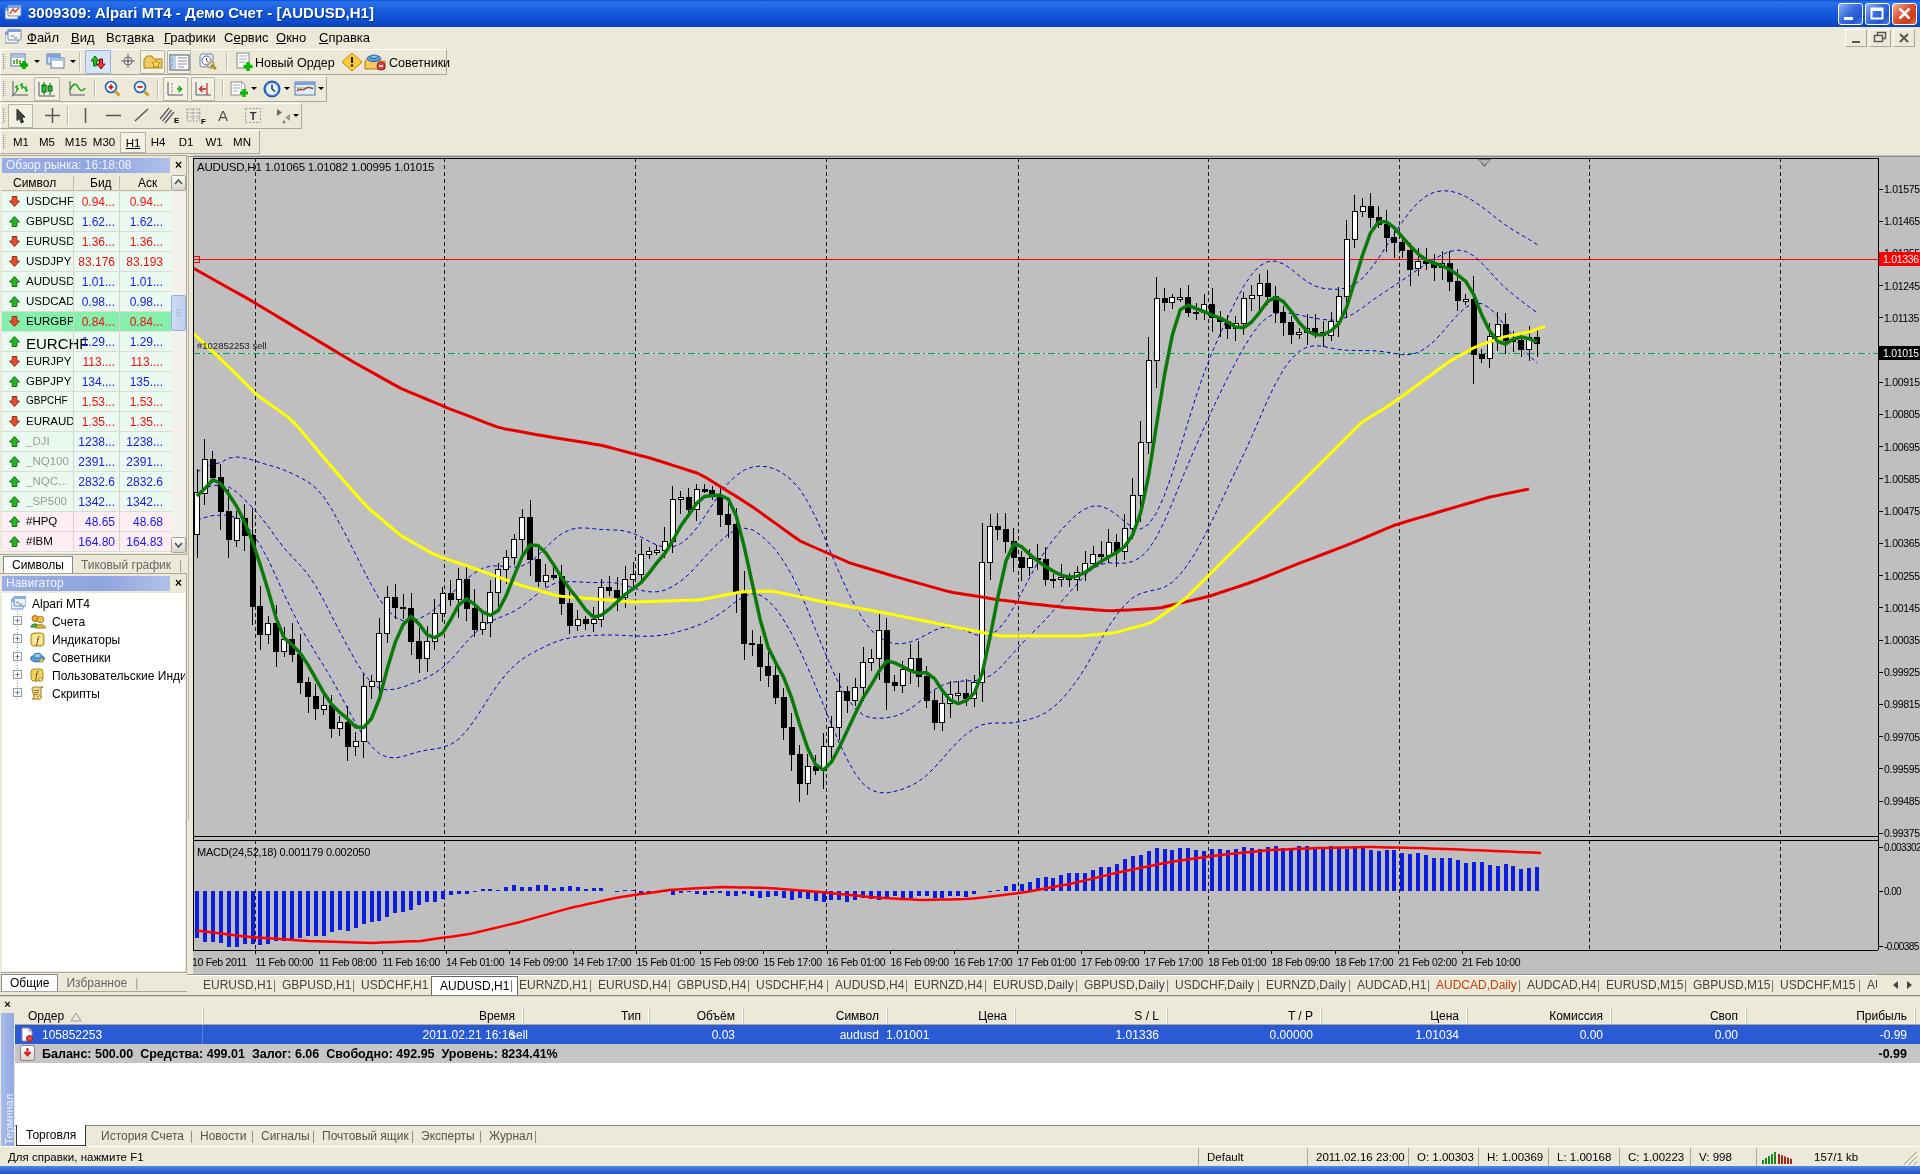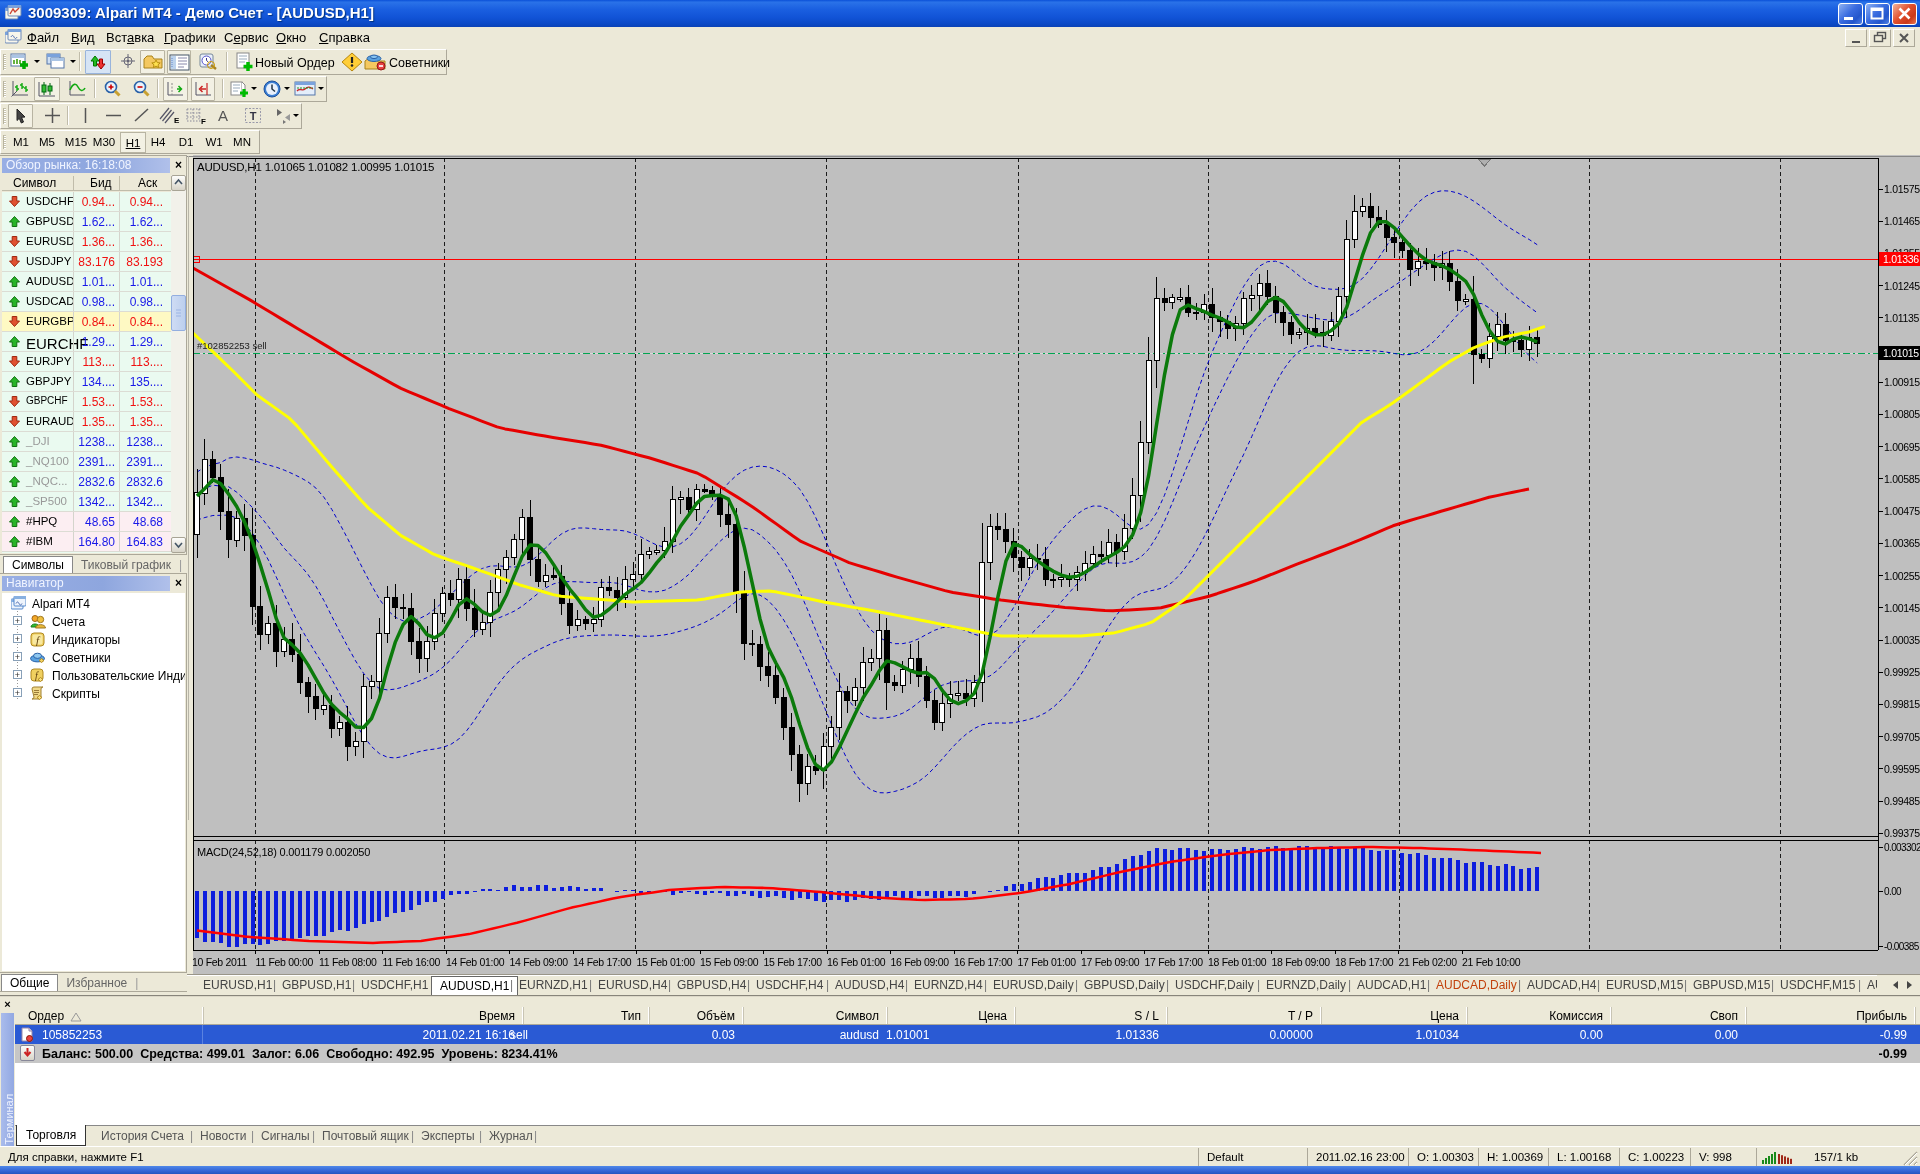--- a/index.html
+++ b/index.html
@@ -327,21 +327,21 @@
         <svg style="position:absolute;left:6px;top:3px" width="13" height="13" viewBox="0 0 13 13">
           <path d="M6.5 1.5 L11.5 7 H8.8 V11.5 H4.2 V7 H1.5 z" fill="#28b428" stroke="#107010" stroke-width="1"></path>
         </svg>
         <span style="position:absolute;left:24px;top:3px;font-size:11.5px;color:#000">USDCAD</span>
         <span style="position:absolute;left:0;width:113px;top:3px;font-size:12px;color:#1818e8;text-align:right">0.98...</span>
         <span style="position:absolute;left:0;width:161px;top:3px;font-size:12px;color:#1818e8;text-align:right">0.98...</span>
         <span style="position:absolute;left:71px;top:0;border-left:1px solid #d4d4cc;height:20px"></span>
         <span style="position:absolute;left:117px;top:0;border-left:1px solid #d4d4cc;height:20px"></span>
         <span style="position:absolute;left:0;bottom:0;width:169px;border-bottom:1px solid #dcdcd4"></span>
       </div>
-<div style="position:absolute;left:0;top:120px;width:169px;height:20px;background:#fef9c3">
+<div style="position:absolute;left:0;top:120px;width:169px;height:20px;background:#86efac">
         <svg style="position:absolute;left:6px;top:3px" width="13" height="13" viewBox="0 0 13 13">
           <path d="M6.5 11.5 L11.5 6 H8.8 V1.5 H4.2 V6 H1.5 z" fill="#e05030" stroke="#a02810" stroke-width="1"></path>
         </svg>
         <span style="position:absolute;left:24px;top:3px;font-size:11.5px;color:#000">EURGBP</span>
         <span style="position:absolute;left:0;width:113px;top:3px;font-size:12px;color:#f01010;text-align:right">0.84...</span>
         <span style="position:absolute;left:0;width:161px;top:3px;font-size:12px;color:#f01010;text-align:right">0.84...</span>
         <span style="position:absolute;left:71px;top:0;border-left:1px solid #d4d4cc;height:20px"></span>
         <span style="position:absolute;left:117px;top:0;border-left:1px solid #d4d4cc;height:20px"></span>
         <span style="position:absolute;left:0;bottom:0;width:169px;border-bottom:1px solid #dcdcd4"></span>
       </div>

